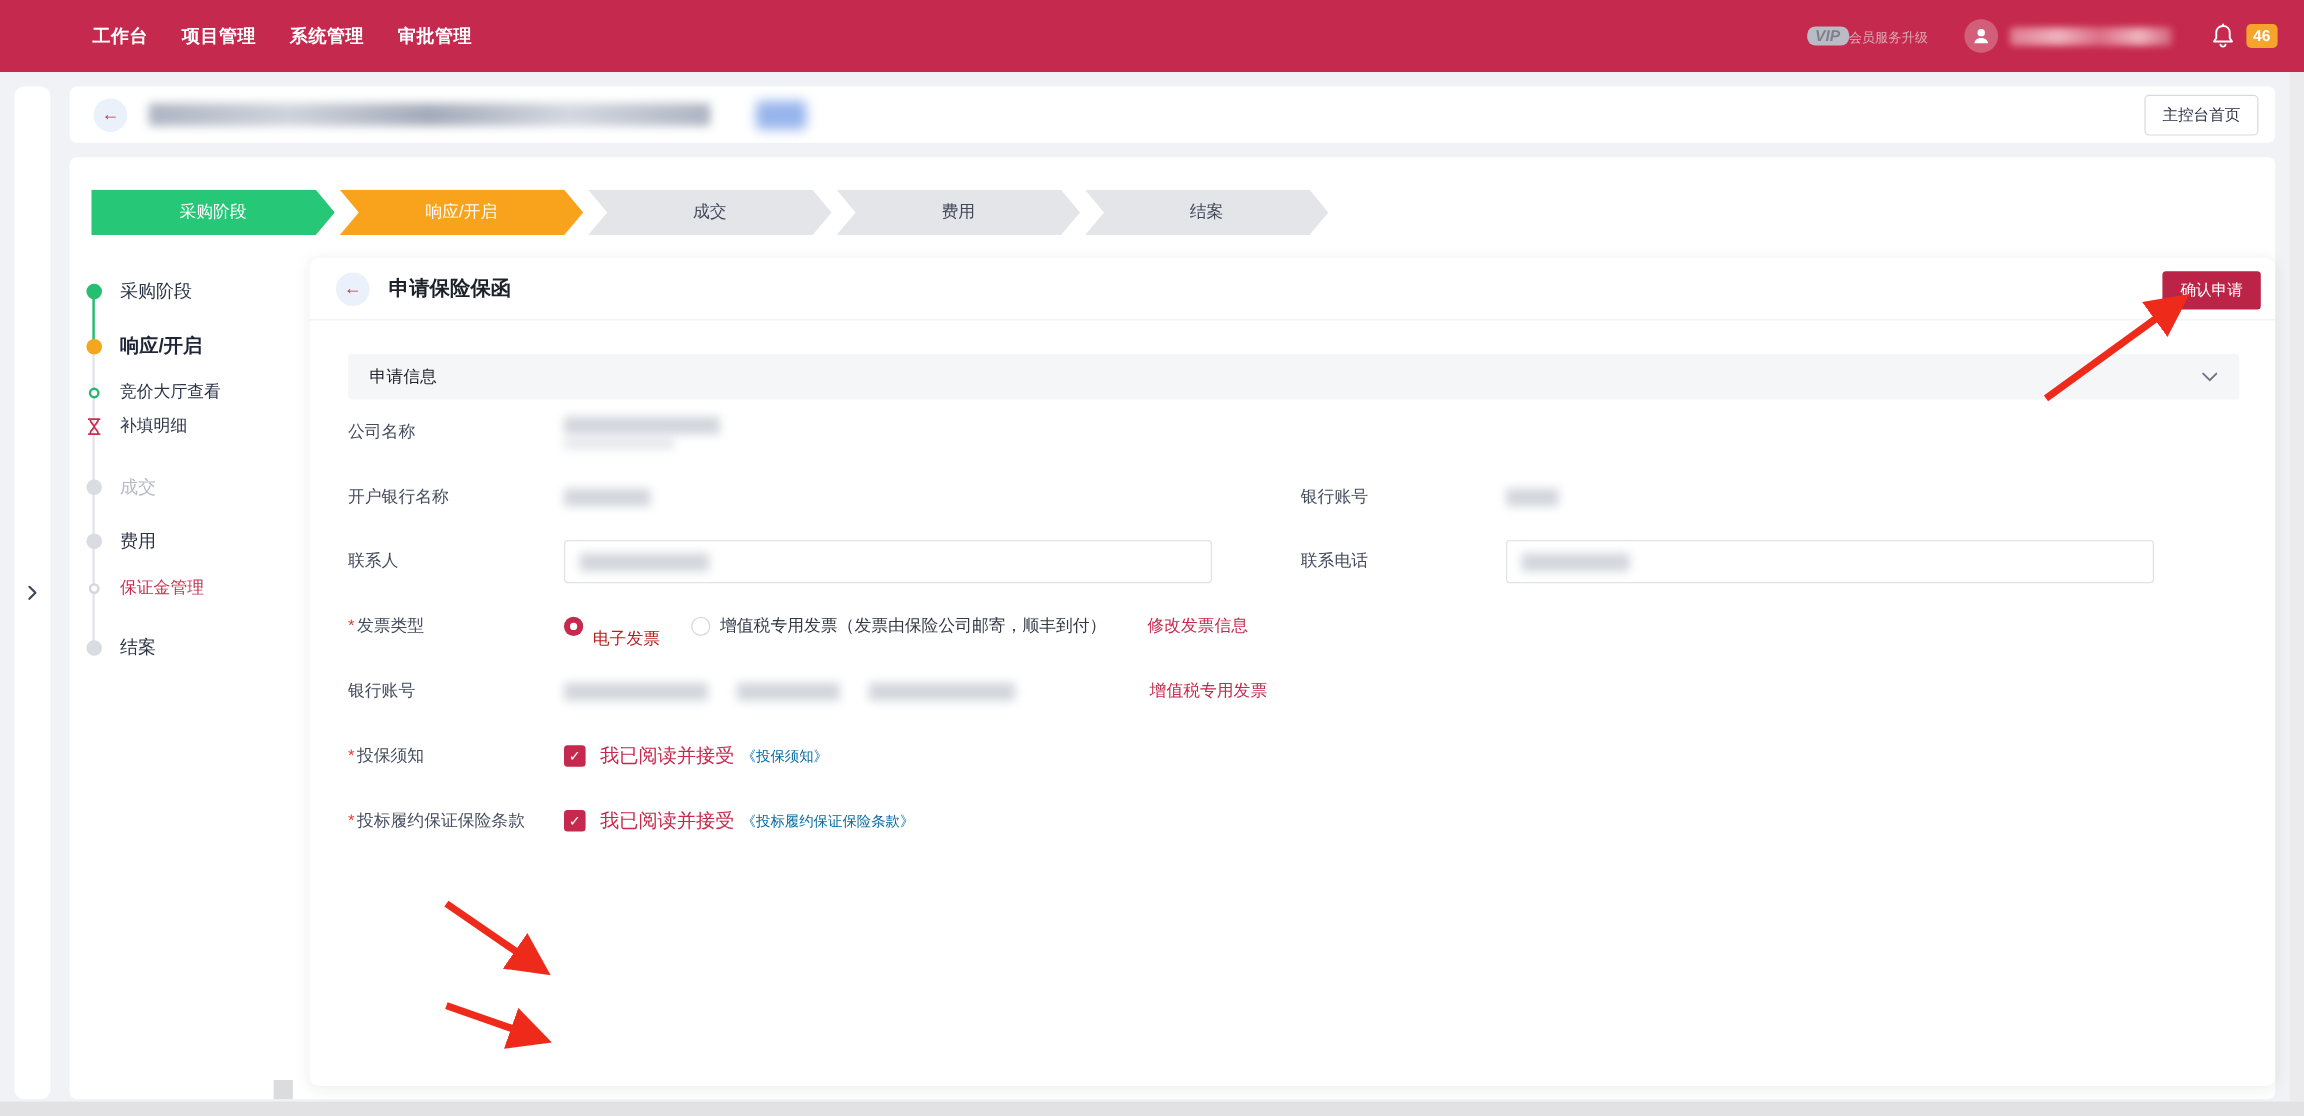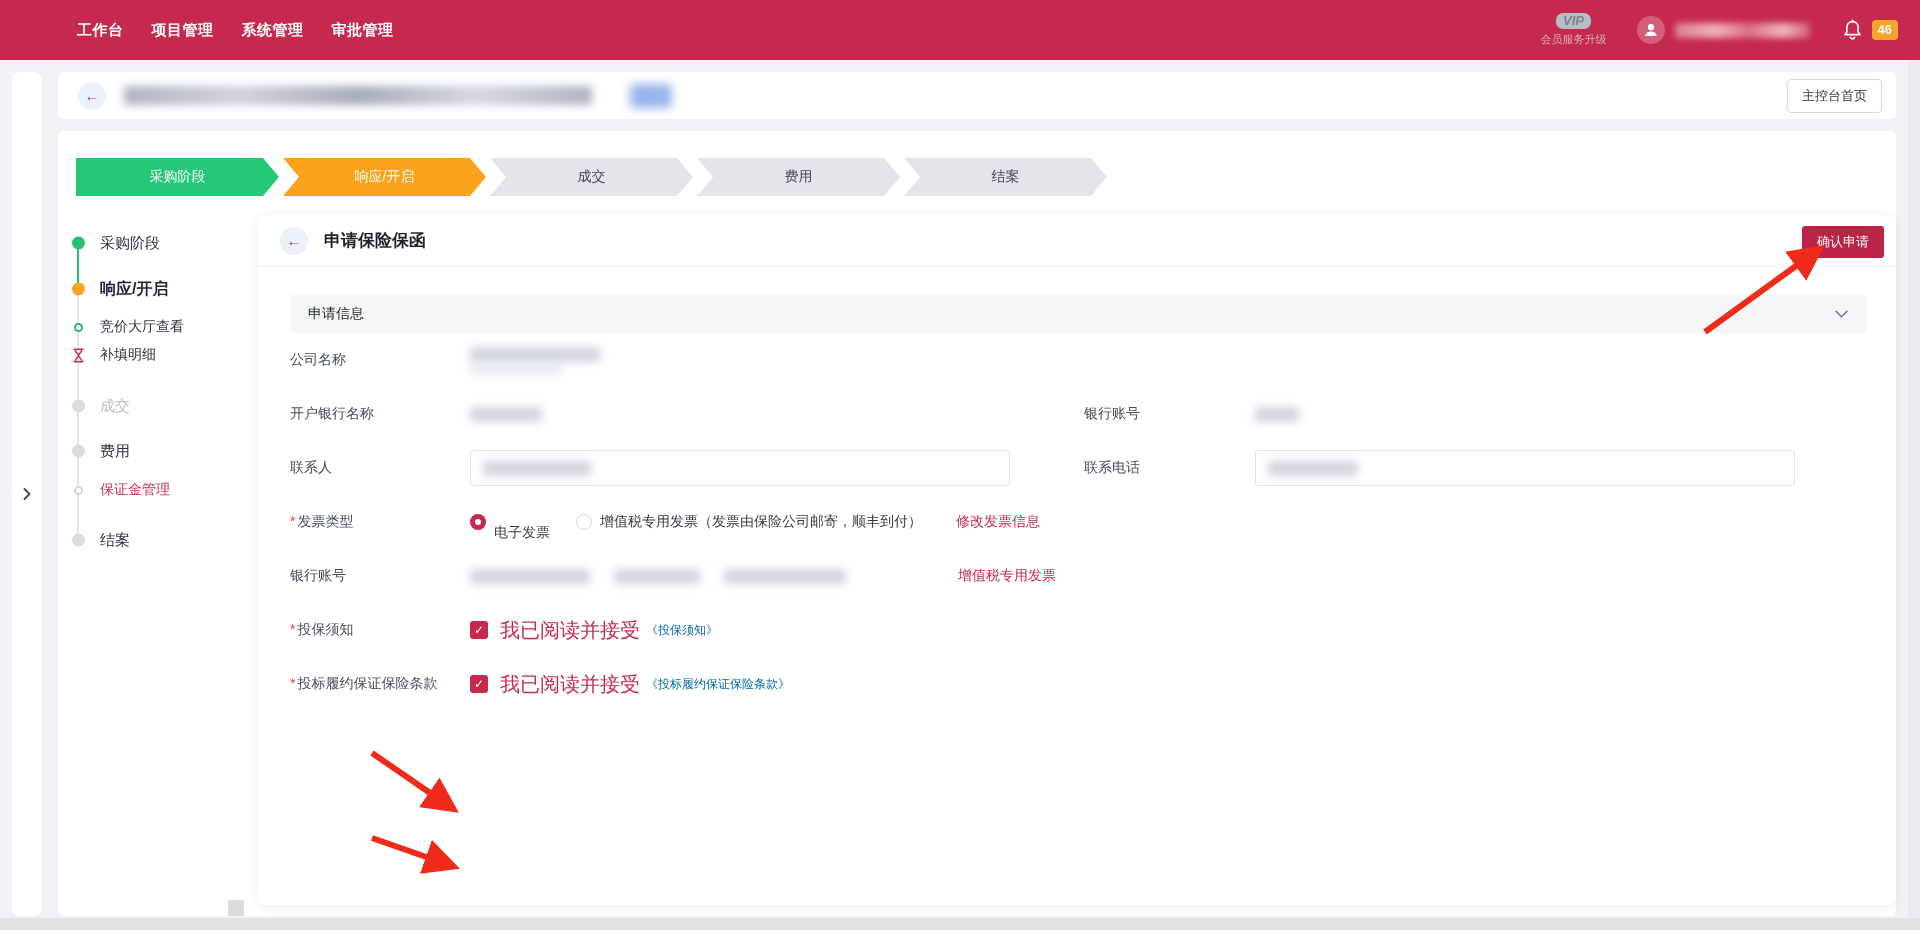--- a/index.html
+++ b/index.html
@@ -7,21 +7,21 @@
   body {
     font-family:"Liberation Sans","DejaVu Sans",sans-serif;
     background:#f0f2f5; overflow:hidden; position:relative; color:#333;
   }
   
   .topnav { position:absolute; left:0; top:0; width:1920px; height:60px;
     background:#c5294d; display:flex; align-items:center; padding:0 22px 0 77px; }
   .nav-items { display:flex; gap:28px; }
   .nav-item { color:#fff; font-size:15px; font-weight:600; letter-spacing:.5px; cursor:pointer; white-space:nowrap; }
   .nav-right { margin-left:auto; display:flex; align-items:center; }
-  .vip-wrap { display:flex; flex-direction:column; align-items:center; margin-right:30px; }
+  .vip-wrap { display:flex; flex-direction:row; align-items:center; margin-right:30px; }
   .vip-badge { background:#b9bcc4; color:#7e818c; font-weight:bold; font-style:italic;
     font-size:13px; line-height:16px; padding:0 7px; border-radius:7px; }
   .vip-caption { font-size:11px; color:#dfabb6; margin-top:3px; white-space:nowrap; }
   .avatar { width:28px; height:28px; border-radius:50%; background:rgba(255,255,255,.25);
     display:flex; align-items:center; justify-content:center; margin-right:10px; }
   .redacted-name { width:135px; height:15px; border-radius:2px; margin-right:32px;
     background:linear-gradient(90deg,#e07b90,#efb3bd 30%,#dd6e86 55%,#eeb6bf 80%,#d2607a);
     filter:blur(3px); }
   .bell { margin-right:9px; display:flex; }
   .notif-badge { background:#f6a42b; color:#fff; font-size:13px; font-weight:bold;
@@ -102,27 +102,27 @@
   .red-stack { display:flex; flex-direction:column; gap:3px; }
   .red-sub { height:9px; border-radius:2px; background:#c9cdd6; filter:blur(4px); opacity:.5; }
   .input-box { width:540px; height:36px; border:1px solid #e0e2e7; border-radius:3px;
     display:flex; align-items:center; padding:0 12px; background:#fff; }
   .radio { width:16px; height:16px; border-radius:50%; flex:none; cursor:pointer; }
   .radio.sel { background:#c5294d; position:relative; }
   .radio.sel::after { content:""; position:absolute; left:5px; top:5px; width:6px; height:6px;
     border-radius:50%; background:#fff; }
   .radio.unsel { background:#fff; border:1px solid #d5d8de; }
   .radio-label { font-size:14px; margin-left:8px; cursor:pointer; }
-  .opt-red { color:#404040;margin-top:21px; }
+  .opt-red { color:#b91c1c;margin-top:21px; }
   .opt-dark { color:#333846; }
   .red-link { font-size:14px; color:#c5294d; cursor:pointer; white-space:nowrap; }
   .checkbox { width:18px; height:18px; border-radius:3px; background:#c5294d; color:#fff;
     display:flex; align-items:center; justify-content:center; font-size:12px; font-weight:bold;
     cursor:pointer; flex:none; }
-  .agree-text { font-size:20px; color:#c5294d; margin:0 6px 0 12px; }
+  .agree-text { font-size:16px; color:#c5294d; margin:0 6px 0 12px; }
   .blue-link { font-size:12px; color:#0369a1; cursor:pointer; }
   
   .vscroll-track { position:absolute; right:0; top:60px; width:12px; height:858px; background:#ebebee; }
   .hscroll-track { position:absolute; left:0; bottom:0; width:1920px; height:12px; background:#e2e2e5; }
   .mini-thumb { position:absolute; left:228px; top:900px; width:16px; height:16px; background:#dcdcdf; }
   
   .annotations { position:absolute; left:0; top:0; width:1920px; height:930px;
     pointer-events:none; z-index:50; }
 </style>
 </head>

